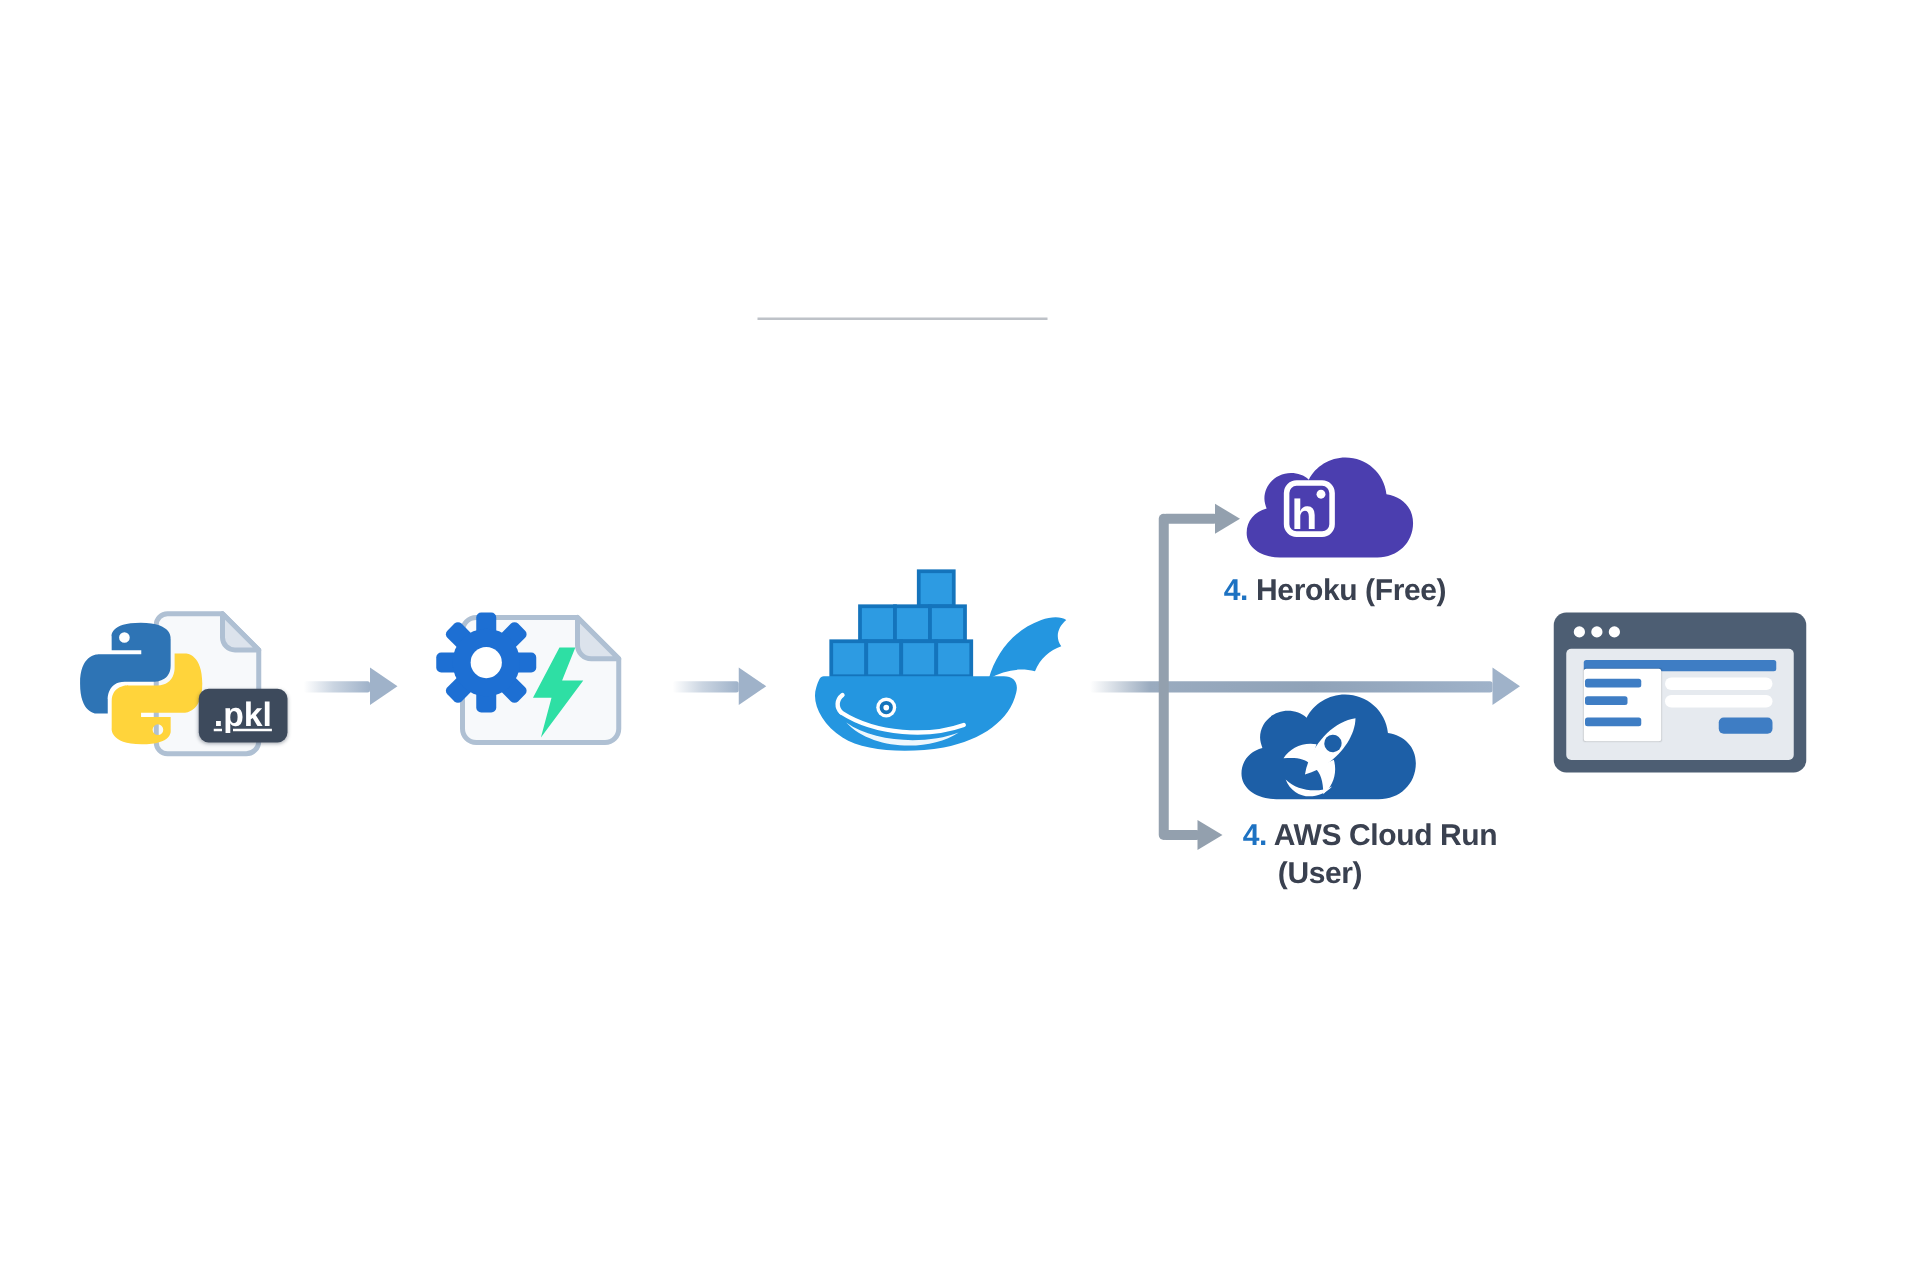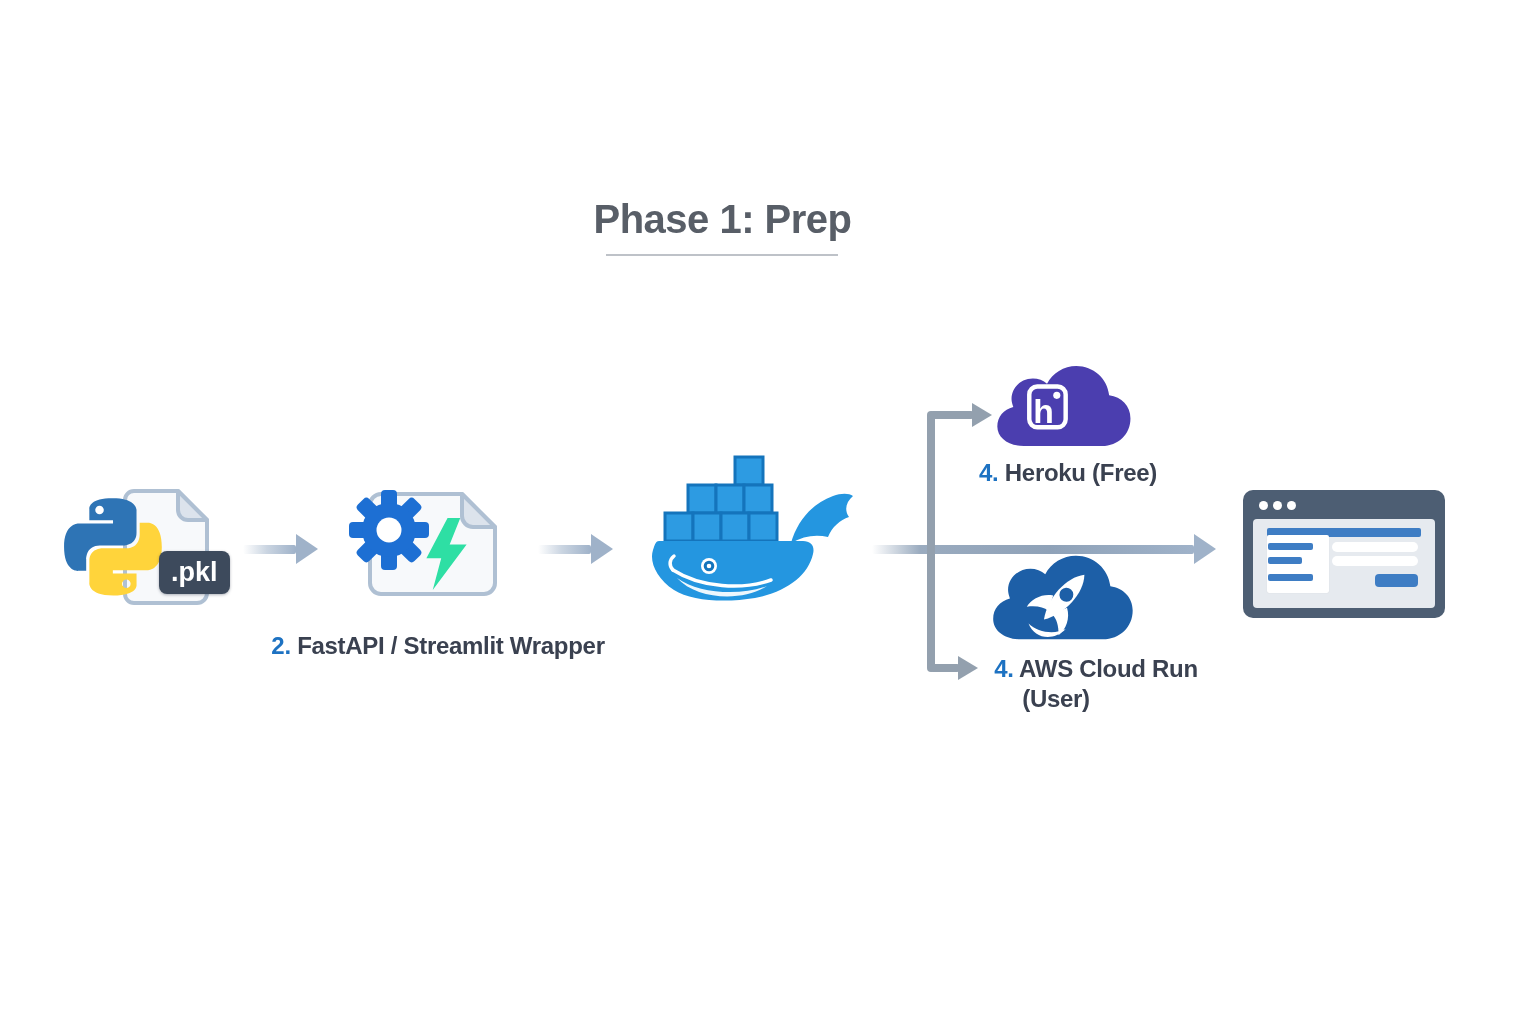--- a/index.html
+++ b/index.html
@@ -30,21 +30,21 @@
   
   .v-line{position:absolute;left:927px;top:411px;width:8px;height:261px;border-radius:4px;
           background:var(--connector-gray);}
   .b-shaft{position:absolute;height:8px;background:var(--connector-gray);border-radius:3px;}
   .b-head{position:absolute;width:0;height:0;border-left:20px solid var(--connector-gray);
           border-top:12px solid transparent;border-bottom:12px solid transparent;}
 
   
   .pkl-badge{position:absolute;left:159px;top:551px;background:var(--pkl-badge-bg);color:#fff;
              font-size:27px;font-weight:700;padding:6px 12px;border-radius:8px;
-             box-shadow:0 1px 3px rgba(30,40,60,.35);}
+             box-shadow:0 1px 3px rgba(30,40,60,.35);text-decoration:underline;}
 
   
   .browser{position:absolute;left:1243px;top:490px;width:202px;height:128px;border-radius:10px;
            background:var(--browser-frame);}
   .browser .dot{position:absolute;top:11px;width:9px;height:9px;border-radius:50%;background:#fff;}
   .browser .content{position:absolute;left:10px;top:29px;width:182px;height:89px;border-radius:4px;
                     background:var(--browser-bg);}
   .browser .topbar{position:absolute;left:14px;top:9px;width:154px;height:9px;background:var(--browser-blue);border-radius:2px;}
   .browser .panel{position:absolute;left:14px;top:16px;width:62px;height:58px;background:#fff;border-radius:2px;
                   box-shadow:0 0 1px rgba(0,0,0,.15);}
@@ -52,21 +52,20 @@
   .browser .input{position:absolute;left:79px;width:86px;height:10px;background:#fff;border-radius:5px;}
   .browser .btn{position:absolute;left:122px;top:55px;width:43px;height:13px;background:var(--browser-blue);border-radius:4px;}
 
   svg{position:absolute;overflow:visible;}
 </style>
 </head>
 <body>
 
 <div class="canvas">
 
-  <div class="page-title">Phase 1: Prep</div>
   <div class="title-underline"></div>
 
   <svg style="left:122px;top:488px" width="88" height="118" viewBox="0 0 88 118">
     <path d="M12 3 H56 L85 32 V105 a10 10 0 0 1 -10 10 H12 a9 9 0 0 1 -9 -9 V12 a9 9 0 0 1 9 -9 Z" fill="var(--doc-fill)" stroke="var(--doc-border)" stroke-width="4" stroke-linejoin="round"></path>
     <path d="M56 3 V22 a10 10 0 0 0 10 10 H85 Z" fill="var(--doc-fold)" stroke="var(--doc-border)" stroke-width="4" stroke-linejoin="round"></path>
   </svg>
   <svg style="left:64px;top:498px" width="98" height="98" viewBox="0 0 256 255">
     <path fill="var(--python-blue)" d="M126.916.072c-64.832 0-60.784 28.115-60.784 28.115l.072 29.128h61.868v8.745H41.631S.145 61.355.145 126.77c0 65.417 36.21 63.097 36.21 63.097h21.61v-30.356s-1.165-36.21 35.632-36.21h61.362s34.475.557 34.475-33.319V33.97S194.67.072 126.916.072zM92.802 19.66a11.12 11.12 0 0 1 11.13 11.13 11.12 11.12 0 0 1-11.13 11.13 11.12 11.12 0 0 1-11.13-11.13 11.12 11.12 0 0 1 11.13-11.13z"></path>
     <path fill="var(--python-yellow)" d="M128.757 254.126c64.832 0 60.784-28.115 60.784-28.115l-.072-29.127H127.6v-8.745h86.441s41.486 4.705 41.486-60.712c0-65.416-36.21-63.096-36.21-63.096h-21.61v30.355s1.165 36.21-35.632 36.21h-61.362s-34.475-.557-34.475 33.32v56.013s-5.235 33.897 62.518 33.897zm34.114-19.586a11.12 11.12 0 0 1-11.13-11.13 11.12 11.12 0 0 1 11.13-11.131 11.12 11.12 0 0 1 11.13 11.13 11.12 11.12 0 0 1-11.13 11.13z"></path>
   </svg>
@@ -93,24 +92,20 @@
         <rect x="-8" y="-40" width="16" height="20" rx="4" transform="rotate(270)"></rect>
         <rect x="-8" y="-40" width="16" height="20" rx="4" transform="rotate(315)"></rect>
       </g>
       <circle r="27"></circle>
       <circle r="12.5" fill="#fff"></circle>
     </g>
   </svg>
   <svg style="left:424px;top:518px" width="45" height="72" viewBox="0 0 42 68">
     <path d="M22 0 L34 0 L24 25 L40 25 L8 68 L16 38 L2 38 Z" fill="var(--lightning-teal)"></path>
   </svg>
-  <div class="label" style="left:438px;top:631px">
-    <span class="num">2.</span>
-    <span>FastAPI / Streamlit Wrapper</span>
-  </div>
 
   <div class="h-arrow" style="left:538px;top:534px">
     <div class="shaft" style="width:53px"></div>
     <div class="head"></div>
   </div>
 
   <svg style="left:643px;top:450px" width="215" height="165" viewBox="0 0 215 165">
 
     <g fill="var(--docker-box-fill)" stroke="var(--docker-box-stroke)" stroke-width="3">
       <rect x="92" y="7" width="28" height="28"></rect>

